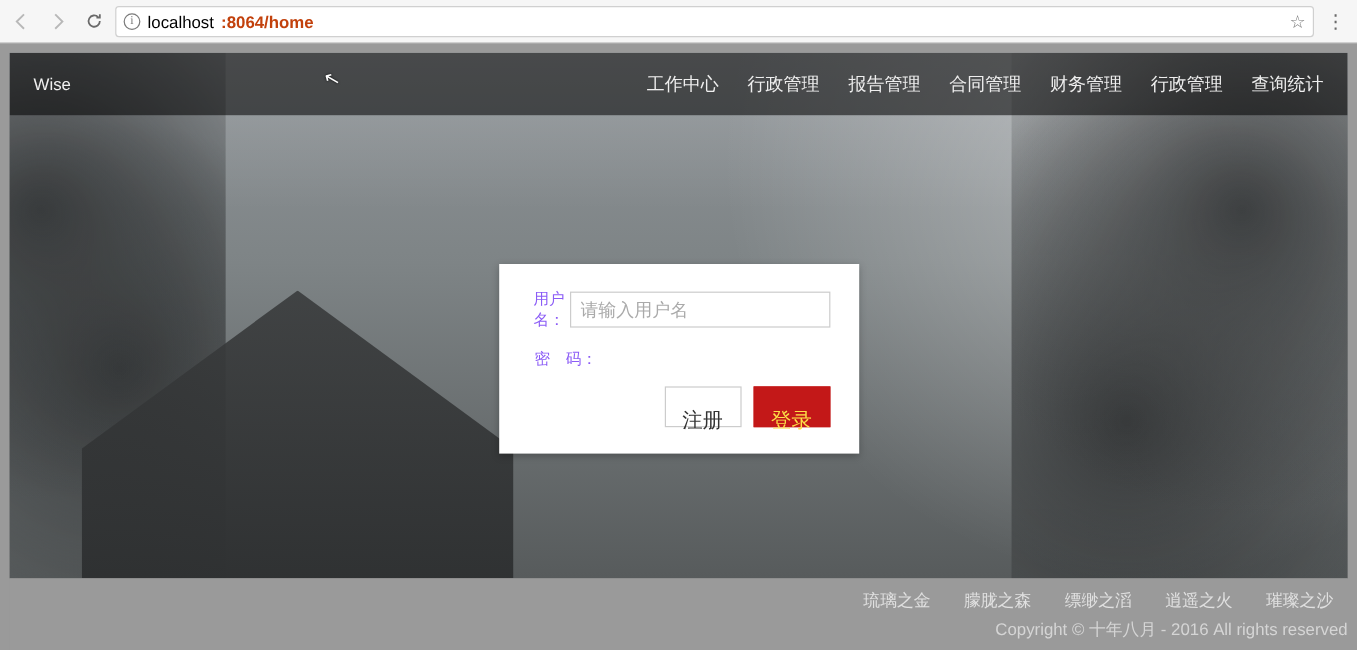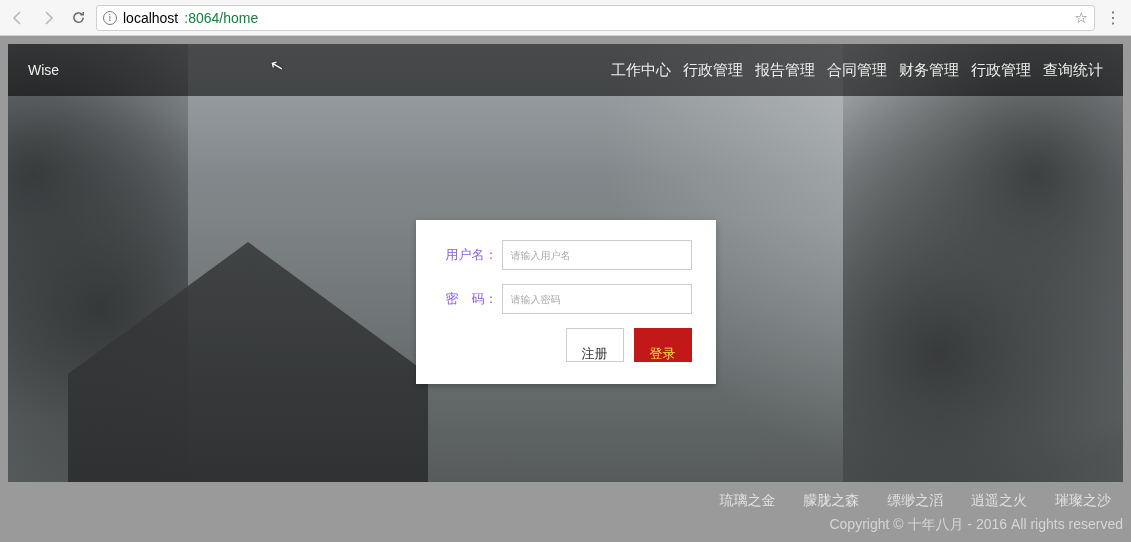--- a/index.html
+++ b/index.html
@@ -37,21 +37,21 @@
   }
   .addr-box .info-icon {
     width: 14px; height: 14px;
     border: 1px solid #7a7a7a;
     border-radius: 50%;
     display: flex; align-items: center; justify-content: center;
     font-size: 10px; color: #7a7a7a;
     font-family: serif;
   }
   .addr-box .host { color: #000000; }
-  .addr-box .path { color: #15803d; }
+  .addr-box .path { color: #c2410c; font-weight: bold; }
   .addr-box .spacer { flex: 1; }
   .addr-box .star { color: #7a7a7a; font-size: 15px; }
   .menu-btn { width: 24px; text-align: center; color: #6a6a6a; font-size: 16px; }
 
   
   .viewport {
     position: relative;
     width: 100%;
     height: 506px;
     background: #9a9a9a;
@@ -101,21 +101,21 @@
     height: 52px;
     background: rgba(0,0,0,0.55);
     display: flex;
     align-items: center;
     padding: 0 20px;
     color: #eee;
     z-index: 5;
   }
   .brand { font-size: 14px; color: #f0f0f0; }
   .topnav .grow { flex: 1; }
-  .nav-links { display: flex; gap: 12px; align-items: flex-end; }
+  .nav-links { display: flex; gap: 24px; align-items: flex-end; }
   .nav-links a {
     color: #eee; text-decoration: none; font-size: 15px;
     cursor: pointer;
   }
 
   
   .login-panel {
     position: absolute;
     left: 50%; top: 176px;
     transform: translateX(-50%);
@@ -143,36 +143,36 @@
     text-align: right;
     color: #8b5cf6;
     padding-right: 4px;
     letter-spacing: 0;
   }
   .form-row input {
     flex: 1;
     height: 30px;
     border: 1px solid #ccc;
     padding: 0 8px;
-    font-size: 10px;
+    font-size: 15px;
     outline: none;
     color: #333;
   }
   .form-row input::placeholder { color: #aaa; }
   .btn-row {
     display: flex;
     justify-content: flex-end;
     gap: 10px;
     margin-top: 6px;
   }
   .btn {
     height: 34px;
     min-width: 58px;
     padding: 16px 14px;
-    font-size: 13px;
+    font-size: 17px;
     border: 1px solid #ccc;
     background: #fff;
     color: #333;
     cursor: pointer;
   }
   .btn.primary {
     background: #c31818;
     border-color: #c31818;
     color: #fde047;
   }
@@ -263,21 +263,20 @@
 
     <div class="login-panel">
 
       <div class="form-row">
         <label>用户名：</label>
         <input type="text" placeholder="请输入用户名" style="">
       </div>
 
       <div class="form-row">
         <label>密　码：</label>
-        <input type="password" placeholder="请输入密码" style="">
       </div>
 
       <div class="btn-row">
         <button class="btn">注册</button>
         <button class="btn primary">登录</button>
       </div>
     </div>
   </div>
 
   <div class="footer">

